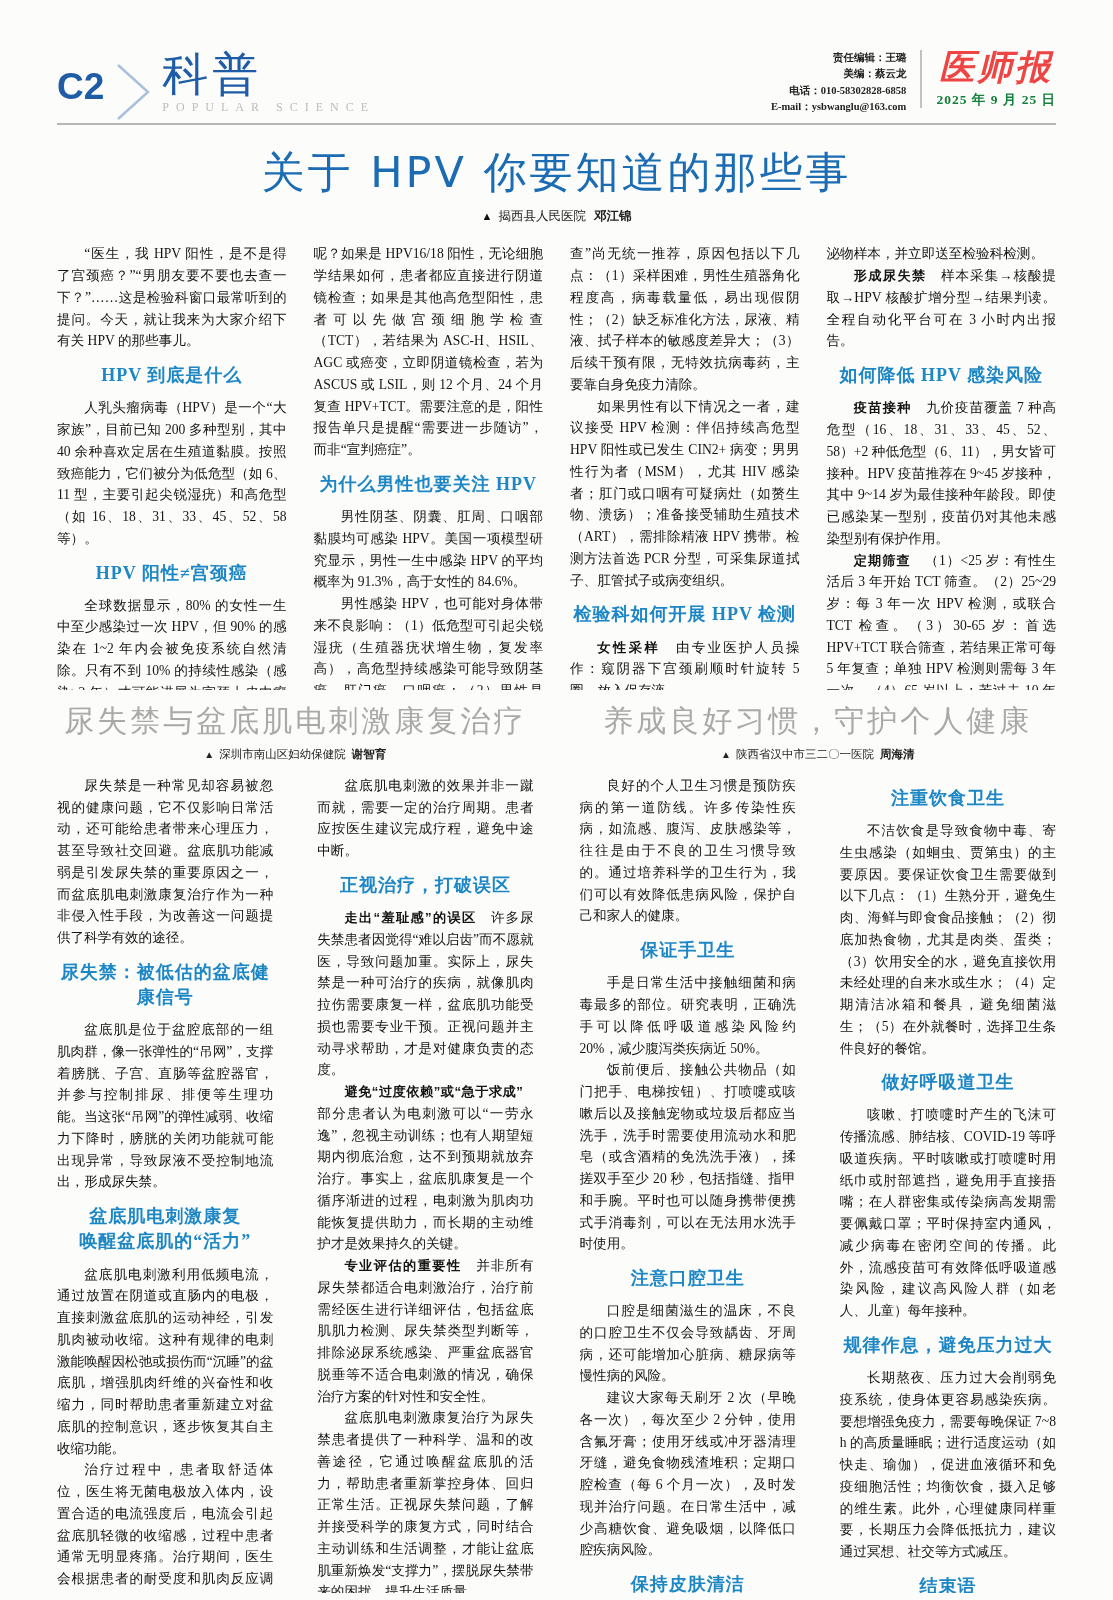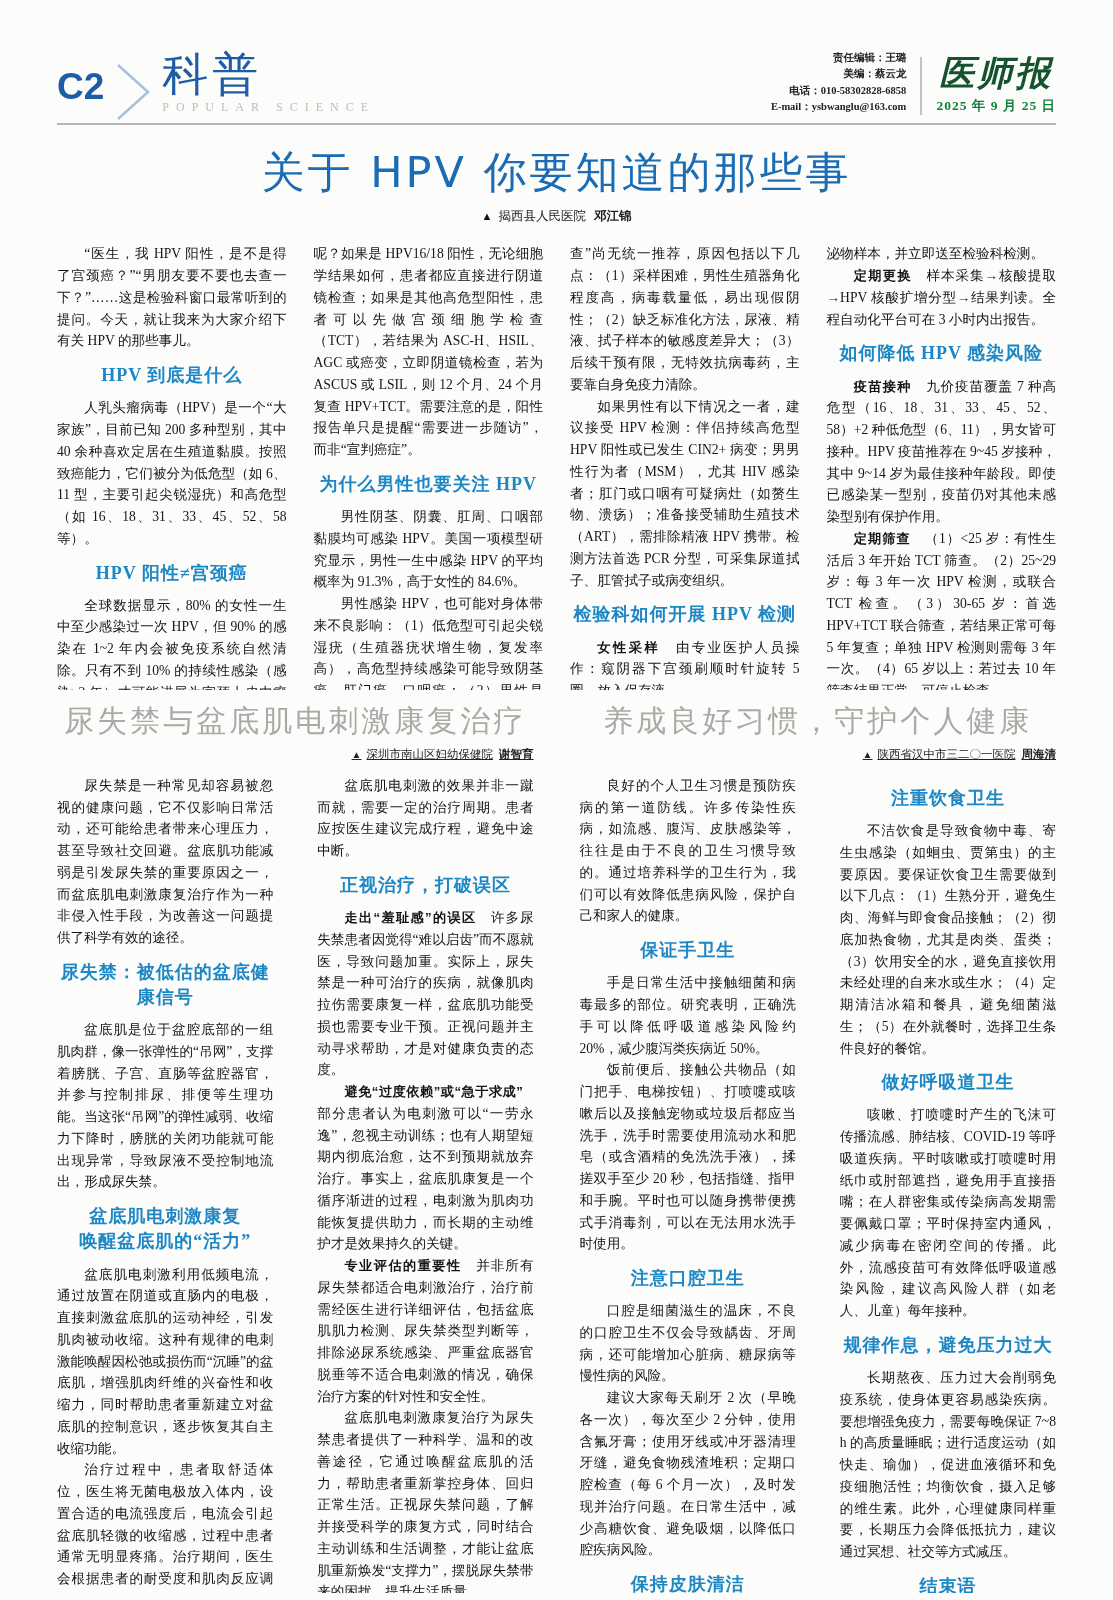--- a/index.html
+++ b/index.html
@@ -9,45 +9,45 @@
   .inner { padding:0 57px; }
 
   
   .masthead-bar { display:flex; justify-content:space-between; align-items:flex-end; padding-top:50px; padding-bottom:8px; border-bottom:2px solid #b7b7b5; }
   .brand { display:flex; align-items:flex-end; gap:4px; }
   .page-code { font-family:"Liberation Sans", sans-serif; font-weight:bold; font-size:37px; color:#1e5ca6; line-height:1; margin-bottom:10px; }
   .chev { width:42px; height:58px; margin:0 2px -6px 6px; }
   .brand-stack { display:flex; flex-direction:column; }
   .section-cn { font-family:"Liberation Sans", sans-serif; font-weight:400; font-size:46px; color:#1e5ca6; line-height:0.95; letter-spacing:4px; }
   .section-en { font-size:12px; color:#bcbcba; letter-spacing:7px; margin-top:3px; }
-  .head-right { display:flex; align-items:flex-end; gap:14px; }
+  .head-right { display:flex; align-items:flex-start; gap:14px; }
   .editor-box { text-align:right; font-size:10.5px; line-height:1.55; color:#222; font-weight:bold; }
   .vrule { width:2px; height:58px; background:#c2c2c0; }
   .logo-stack { text-align:center; }
-  .paper-logo { font-size:35px; font-weight:900; font-style:italic; color:#14532d; letter-spacing:3px; font-family:"Liberation Serif", serif; line-height:1.05; }
+  .paper-logo { font-size:35px; font-weight:900; font-style:italic; color:#ef4444; letter-spacing:3px; font-family:"Liberation Serif", serif; line-height:1.05; }
   .paper-date { font-size:13.5px; font-weight:bold; color:#15803d; margin-top:4px; letter-spacing:1px; }
 
   
   .main-title { text-align:center; margin-top:24px; font-family:"DejaVu Sans", sans-serif; font-size:43px; font-weight:500; color:#1b6cb3; letter-spacing:3px; line-height:1.1; }
   .byline { text-align:center; font-size:12.5px; color:#222; margin-top:12px; }
   .byline .tri { font-size:11px; color:#111; margin-right:6px; }
   .byline b { margin-left:8px; }
 
   .cols4 { margin-top:18px; display:grid; grid-template-columns:repeat(4,1fr); column-gap:27px; height:447px; overflow:hidden; }
   .cols2 { display:grid; grid-template-columns:repeat(2,1fr); column-gap:44px; height:818px; overflow:hidden; }
   .col { font-size:13.6px; line-height:1.6; text-align:justify; color:#141414; }
   .col p { text-indent:2em; }
   .col p.cont { text-indent:0; }
   .col p b { font-family:"Liberation Sans", sans-serif; font-size:13.2px; letter-spacing:0.5px; }
   .col-head { font-family:Liberation Serif, serif; color:#1d87c6; font-weight:bold; font-size:18px; text-align:center; text-indent:0; margin:11px 0 9px; line-height:1.4; white-space:pre-line; letter-spacing:1px; }
 
   
   .bottom { margin-top:14px; display:grid; grid-template-columns:1fr 1fr; column-gap:46px; }
   .sub-title { text-align:center; font-family:"DejaVu Sans", sans-serif; font-weight:300; font-size:30px; color:#a9a9a7; letter-spacing:3px; line-height:1.15; }
-  .sub-byline { text-align:right; font-size:11.5px; color:#222; margin:8px 0 13px;text-decoration:underline; }
+  .sub-byline { text-align:center; font-size:11.5px; color:#222; margin:8px 0 13px; }
   .sub-byline .tri { font-size:10px; margin-right:5px; }
   .sub-byline b { margin-left:6px; }
 </style>
 </head>
 <body>
 
 <div class="page">
   <div class="inner">
 
     <div class="masthead-bar">
@@ -96,21 +96,21 @@
           <p>男性感染 HPV，也可能对身体带来不良影响：（1）低危型可引起尖锐湿疣（生殖器疣状增生物，复发率高），高危型持续感染可能导致阴茎癌、肛门癌、口咽癌；（2）男性是 HPV 的“主要传播者”，可将病毒传给女性伴侣，增加对方宫颈病变风险。</p>
         </div>
       <div class="col">
           <p class="cont">查”尚无统一推荐，原因包括以下几点：（1）采样困难，男性生殖器角化程度高，病毒载量低，易出现假阴性；（2）缺乏标准化方法，尿液、精液、拭子样本的敏感度差异大；（3）后续干预有限，无特效抗病毒药，主要靠自身免疫力清除。</p>
           <p>如果男性有以下情况之一者，建议接受 HPV 检测：伴侣持续高危型 HPV 阳性或已发生 CIN2+ 病变；男男性行为者（MSM），尤其 HIV 感染者；肛门或口咽有可疑病灶（如赘生物、溃疡）；准备接受辅助生殖技术（ART），需排除精液 HPV 携带。检测方法首选 PCR 分型，可采集尿道拭子、肛管拭子或病变组织。</p>
           <h3 class="col-head">检验科如何开展 HPV 检测</h3>
           <p><b>女性采样</b>　由专业医护人员操作：窥阴器下宫颈刷顺时针旋转 5 圈，放入保存液。</p>
         </div>
       <div class="col">
           <p class="cont">泌物样本，并立即送至检验科检测。</p>
-          <p><b>定期更换</b>　样本采集→核酸提取→HPV 核酸扩增分型→结果判读。全程自动化平台可在 3 小时内出报告。</p>
+          <p><b>形成尿失禁</b>　样本采集→核酸提取→HPV 核酸扩增分型→结果判读。全程自动化平台可在 3 小时内出报告。</p>
           <h3 class="col-head">如何降低 HPV 感染风险</h3>
           <p><b>疫苗接种</b>　九价疫苗覆盖 7 种高危型（16、18、31、33、45、52、58）+2 种低危型（6、11），男女皆可接种。HPV 疫苗推荐在 9~45 岁接种，其中 9~14 岁为最佳接种年龄段。即使已感染某一型别，疫苗仍对其他未感染型别有保护作用。</p>
           <p><b>定期筛查</b>　（1）&lt;25 岁：有性生活后 3 年开始 TCT 筛查。（2）25~29 岁：每 3 年一次 HPV 检测，或联合 TCT 检查。（3）30-65 岁：首选 HPV+TCT 联合筛查，若结果正常可每 5 年复查；单独 HPV 检测则需每 3 年一次。（4）65 岁以上：若过去 10 年筛查结果正常，可停止检查。</p>
         </div>
     </div>
 
     <div class="bottom">
 
       <div>
         <h2 class="sub-title">尿失禁与盆底肌电刺激康复治疗</h2>

